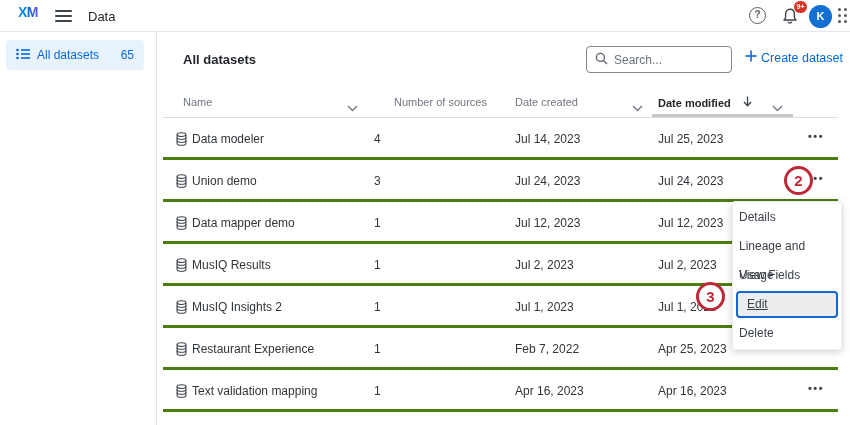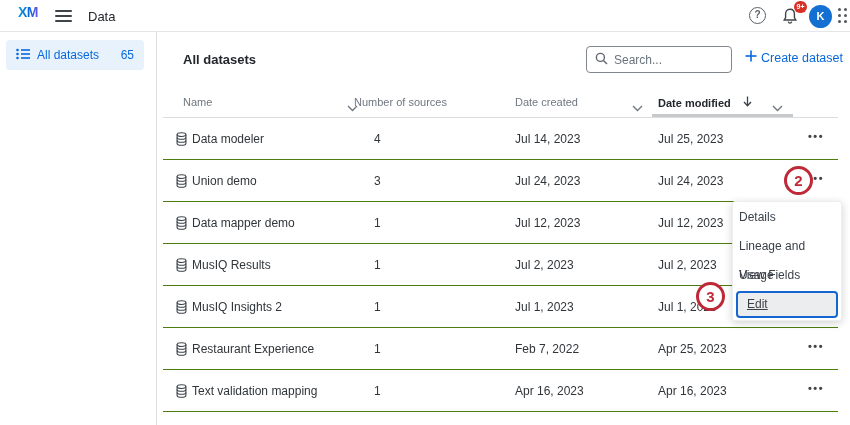--- a/index.html
+++ b/index.html
@@ -41,21 +41,21 @@
   .create-btn { position:absolute; left:745px; top:50px; display:flex; align-items:center; gap:4px; color:#0768dd;
                 font-size:12.5px; background:none; border:none; cursor:pointer; font-family:"Liberation Sans",sans-serif; }
 
   
   .th { position:absolute; top:96px; font-size:11px; color:#6f7780; }
   .th.sorted { color:#23272b; font-weight:700; display:flex; align-items:flex-end; gap:12px; }
   .chev { position:absolute; top:98px; cursor:pointer; }
   .header-line { position:absolute; left:163px; top:117px; width:675px; height:1px; background:#dadde0; }
   .sort-bar { position:absolute; left:652px; top:114px; width:141px; height:4px; background:#c7c9cb; }
 
-  .row { position:absolute; left:163px; width:675px; height:42px; border-bottom:1px solid #4d7c0f; background:#fff; cursor:pointer;text-decoration:underline; }
+  .row { position:absolute; left:163px; width:675px; height:42px; border-bottom:3px solid #4d7c0f; background:#fff; cursor:pointer;text-decoration:underline; }
   .row .db-icon { position:absolute; left:13px; top:14px; }
   .row .nm { position:absolute; left:29px; top:14px; font-size:12px; color:#30353a; }
   .row .src { position:absolute; left:211px; top:14px; font-size:12px; color:#30353a; }
   .row .cr  { position:absolute; left:352px; top:14px; font-size:12px; color:#30353a; }
   .row .md  { position:absolute; left:495px; top:14px; font-size:12px; color:#30353a; }
   .row .more { position:absolute; left:645px; top:12px; font-size:11px; font-weight:700; letter-spacing:1.5px; color:#3f4449; cursor:pointer; }
 
   
   .menu { position:absolute; left:732px; top:201px; width:110px; background:#fff; border:1px solid #eceef0; border-radius:3px;
           box-shadow:0 2px 8px rgba(0,0,0,0.18); z-index:5; padding:1px 0; }
@@ -140,21 +140,21 @@
     </span>
     <span>Create dataset</span>
   </button>
 
   <div class="th" style="left:183px">Name</div>
   <div class="chev" style="left:347px">
     <svg width="11" height="7" viewBox="0 0 11 7" fill="none" stroke="#6f7780" stroke-width="1.4">
         <path d="M1 1 L5.5 5.5 L10 1"></path>
       </svg>
   </div>
-  <div class="th" style="left:354px">Number of sources</div>
+  <div class="th" style="left:394px">Number of sources</div>
   <div class="th" style="left:515px">Date created</div>
   <div class="chev" style="left:632px">
     <svg width="11" height="7" viewBox="0 0 11 7" fill="none" stroke="#6f7780" stroke-width="1.4">
         <path d="M1 1 L5.5 5.5 L10 1"></path>
       </svg>
   </div>
   <div class="th sorted" style="left:658px">
     <span>Date modified</span>
     <span>
       <svg width="9" height="11" viewBox="0 0 9 11" fill="none" stroke="#3b4149" stroke-width="1.3">
@@ -258,18 +258,19 @@
     <span class="cr">Apr 16, 2023</span>
     <span class="md">Apr 16, 2023</span>
     <span class="more">•••</span>
   </div>
 
   <div class="menu">
     <div class="menu-item">Details</div>
     <div class="menu-item">Lineage and Usage</div>
     <div class="menu-item">View Fields</div>
     <div class="menu-item highlight">Edit</div>
+    <div class="menu-item">Delete</div>
   </div>
 
   <div class="circle c2">2</div>
   <div class="circle c3">3</div>
 
 </div>
 
 </body></html>

